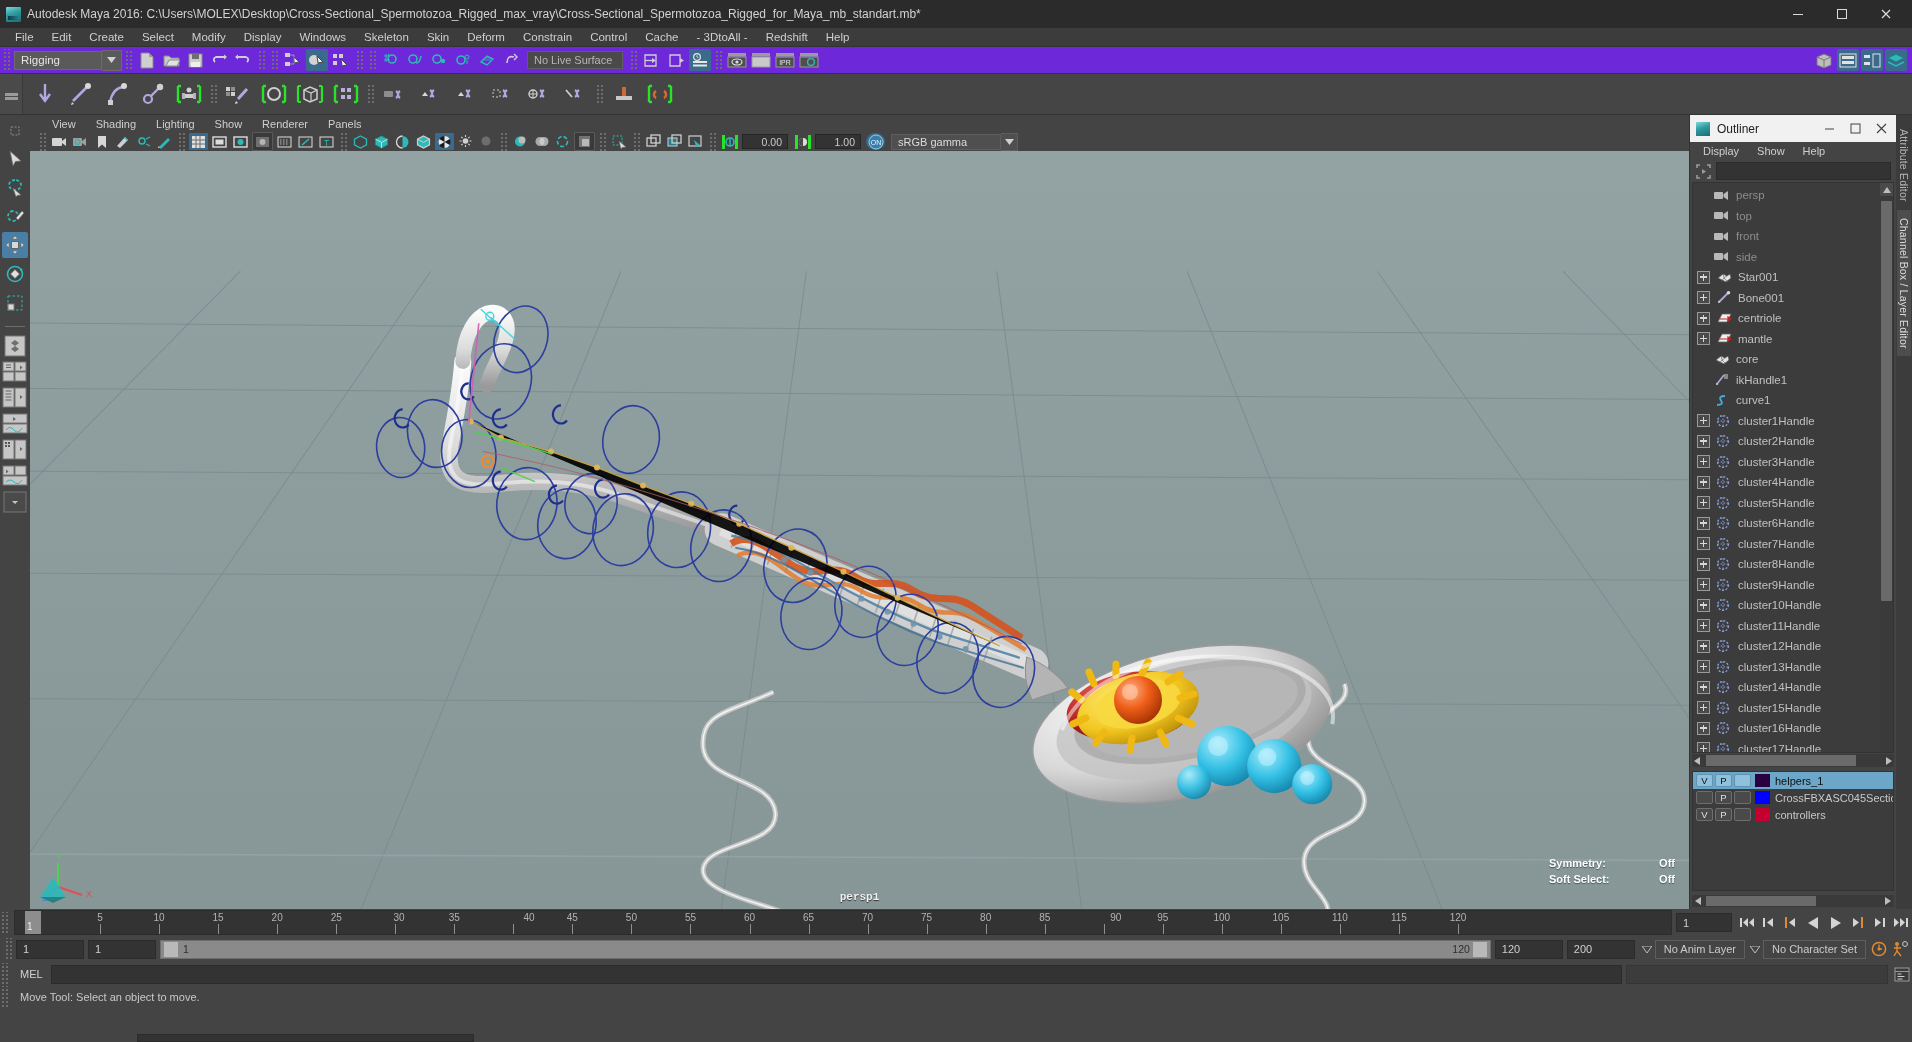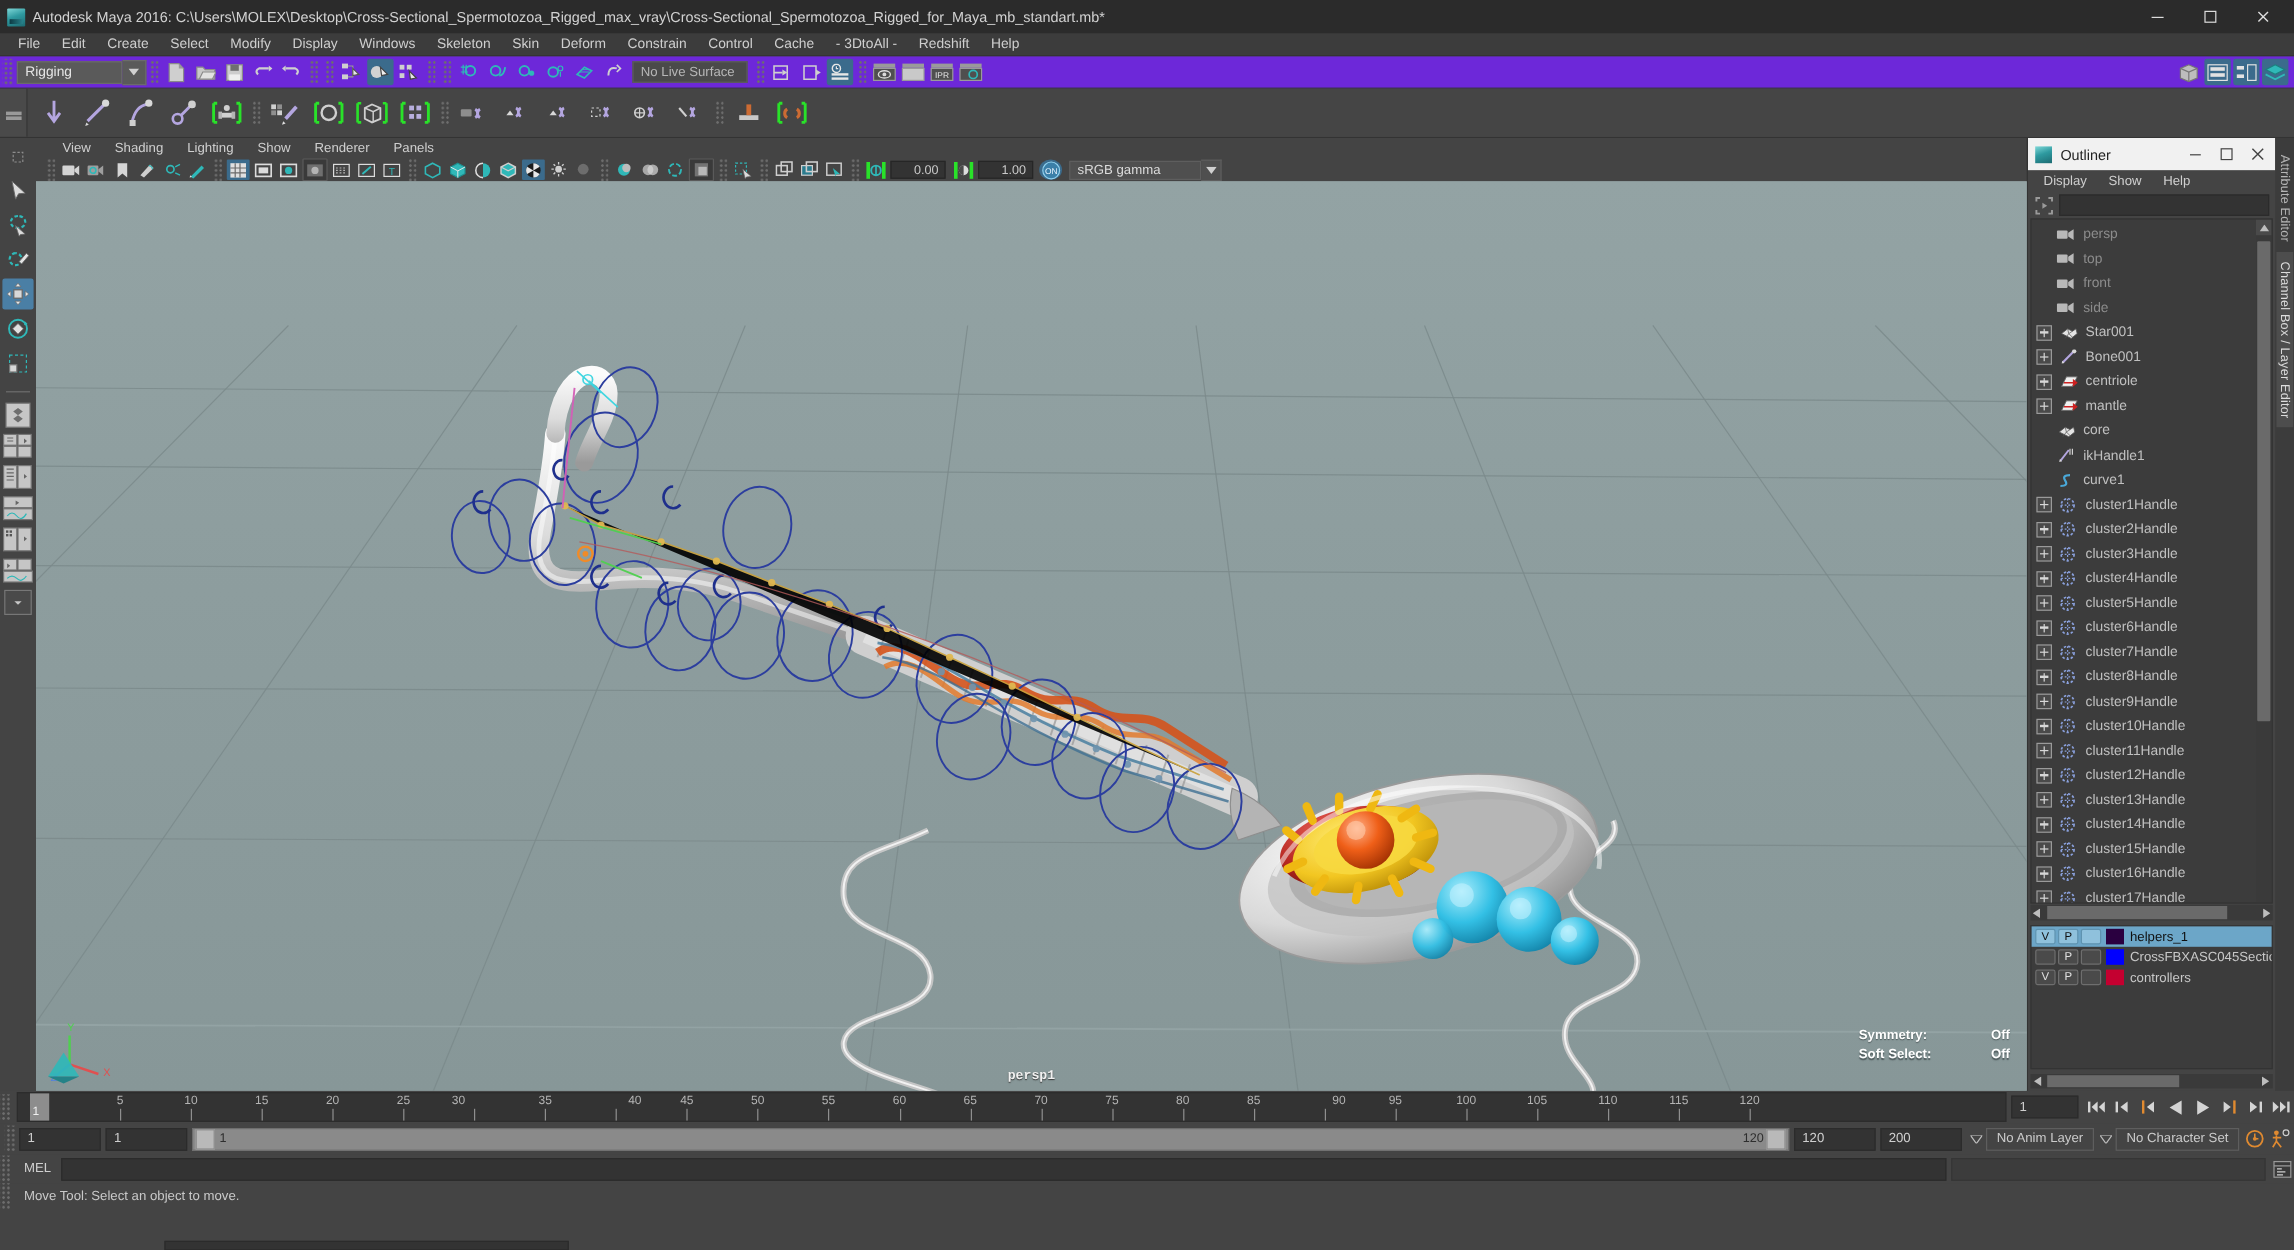--- a/index.html
+++ b/index.html
@@ -1517,21 +1517,21 @@
         <div class="ticklabel" style="left: 85.0417px;">5</div>
         <div class="tick" style="left: 144.083px;"></div>
         <div class="ticklabel" style="left: 144.083px;">10</div>
         <div class="tick" style="left: 203.125px;"></div>
         <div class="ticklabel" style="left: 203.125px;">15</div>
         <div class="tick" style="left: 262.167px;"></div>
         <div class="ticklabel" style="left: 262.167px;">20</div>
         <div class="tick" style="left: 321.208px;"></div>
         <div class="ticklabel" style="left: 321.208px;">25</div>
         <div class="tick" style="left: 380.25px;"></div>
-        <div class="ticklabel" style="left: 367px;">30</div>
+        <div class="ticklabel" style="left: 384px;">30</div>
         <div class="tick" style="left: 439.292px;"></div>
         <div class="ticklabel" style="left: 439.292px;">35</div>
         <div class="tick" style="left: 498.333px;"></div>
         <div class="ticklabel" style="left: 514px;">40</div>
         <div class="tick" style="left: 557.375px;"></div>
         <div class="ticklabel" style="left: 557.375px;">45</div>
         <div class="tick" style="left: 616.417px;"></div>
         <div class="ticklabel" style="left: 616.417px;">50</div>
         <div class="tick" style="left: 675.458px;"></div>
         <div class="ticklabel" style="left: 675.458px;">55</div>

